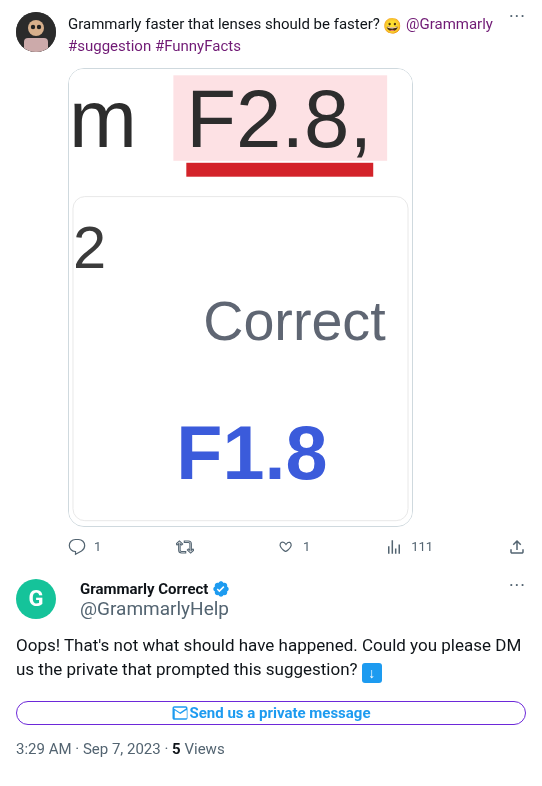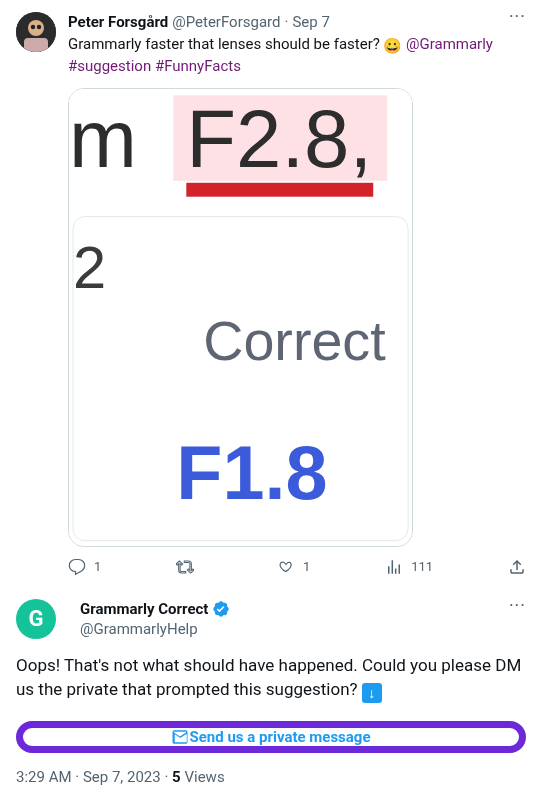--- a/index.html
+++ b/index.html
@@ -84,32 +84,32 @@
   .reply-tweet {
     padding: 10px 16px 4px 16px;
     position: relative;
   }
   .reply-head { display: flex; }
   .reply-meta { margin-left: 12px; }
   .reply-name-line { display:flex; align-items:center; gap:4px; font-weight:700; }
   .verified {
     width: 18px; height: 18px;
   }
-  .reply-handle { color:#536471; font-weight:400; font-size:15px; }
+  .reply-handle { color:#536471; font-weight:400; font-size:19px; }
   .reply-body {
     margin-top: 14px;
     font-size: 17px;
     line-height: 24px;
     color: #0f1419;
   }
   .dm-button {
     margin-top: 18px;
-    border: 7px solid #6d28d9;
+    border: 1px solid #6d28d9;
     border-radius: 9999px;
-    height: 32px;
+    height: 24px;
     display: flex;
     align-items: center;
     justify-content: center;
     gap: 0;
     color: #1d9bf0;
     font-weight: 700;
     font-size: 15px;
     cursor: pointer;
     width: 100%;
   }
@@ -133,26 +133,20 @@
   <div class="avatar">
     <svg class="avatar-svg" viewBox="0 0 40 40">
       <rect width="40" height="40" fill="#2b2b2b"></rect>
       <circle cx="20" cy="16" r="8" fill="#d8b08c"></circle>
       <circle cx="17" cy="15" r="2.2" fill="#222"></circle>
       <circle cx="23" cy="15" r="2.2" fill="#222"></circle>
       <rect x="8" y="26" width="24" height="14" fill="#caa" rx="4"></rect>
     </svg>
   </div>
   <div class="content">
-    <div class="header-line">
-      <span class="name">Peter Forsgård</span>
-      <span class="handle">@PeterForsgard</span>
-      <span class="dot">·</span>
-      <span class="date">Sep 7</span>
-    </div>
     <div class="more">···</div>
     <div class="body-text">
       <span>Grammarly faster that lenses should be faster? </span><span class="emoji">😀</span>
       <a class="mention">@Grammarly</a>
       <br>
       <a class="hashtag">#suggestion</a>
       <a class="hashtag">#FunnyFacts</a>
     </div>
 
     <div class="media">

